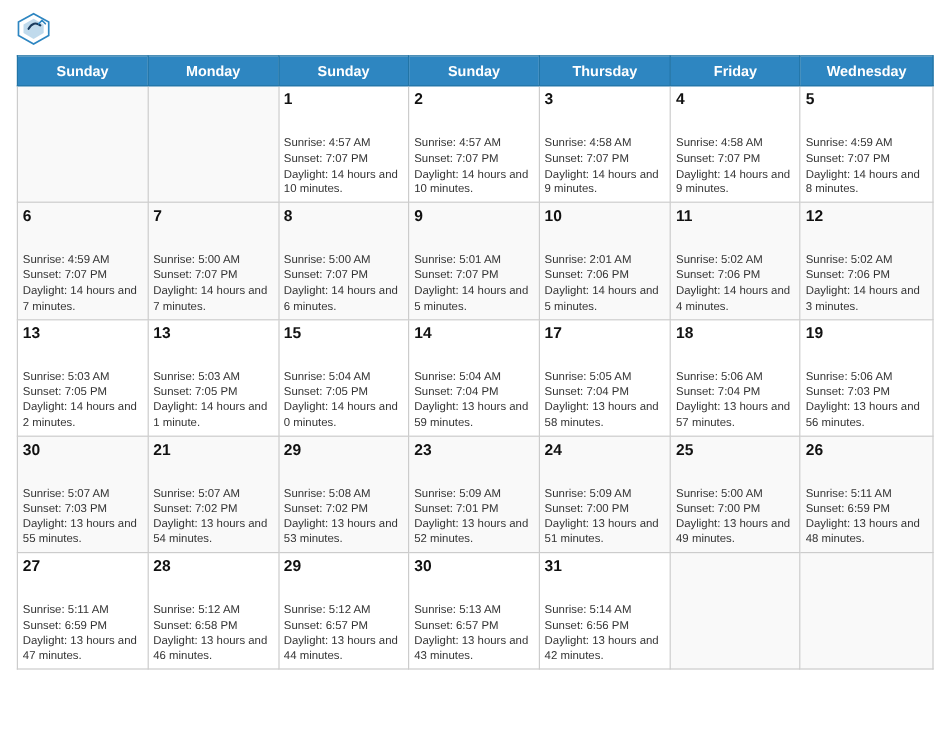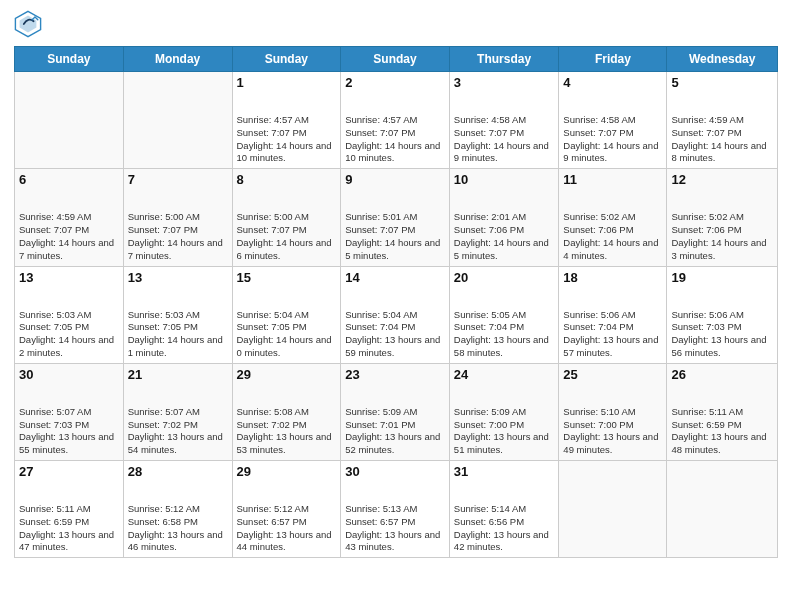--- a/index.html
+++ b/index.html
@@ -250,21 +250,21 @@
 and 0 minutes.</div>
           </td>
           <td>
             <span class="day-number">14</span>
             <div class="day-info">Sunrise: 5:04 AM
 Sunset: 7:04 PM
 Daylight: 13 hours
 and 59 minutes.</div>
           </td>
           <td>
-            <span class="day-number">20</span>
+            <span class="day-number">17</span>
             <div class="day-info">Sunrise: 5:05 AM
 Sunset: 7:04 PM
 Daylight: 13 hours
 and 58 minutes.</div>
           </td>
           <td>
             <span class="day-number">18</span>
             <div class="day-info">Sunrise: 5:06 AM
 Sunset: 7:04 PM
 Daylight: 13 hours
@@ -309,21 +309,21 @@
           </td>
           <td>
             <span class="day-number">24</span>
             <div class="day-info">Sunrise: 5:09 AM
 Sunset: 7:00 PM
 Daylight: 13 hours
 and 51 minutes.</div>
           </td>
           <td>
             <span class="day-number">25</span>
-            <div class="day-info">Sunrise: 5:10 AM
+            <div class="day-info">Sunrise: 5:00 AM
 Sunset: 7:00 PM
 Daylight: 13 hours
 and 49 minutes.</div>
           </td>
           <td>
             <span class="day-number">26</span>
             <div class="day-info">Sunrise: 5:11 AM
 Sunset: 6:59 PM
 Daylight: 13 hours
 and 48 minutes.</div>

